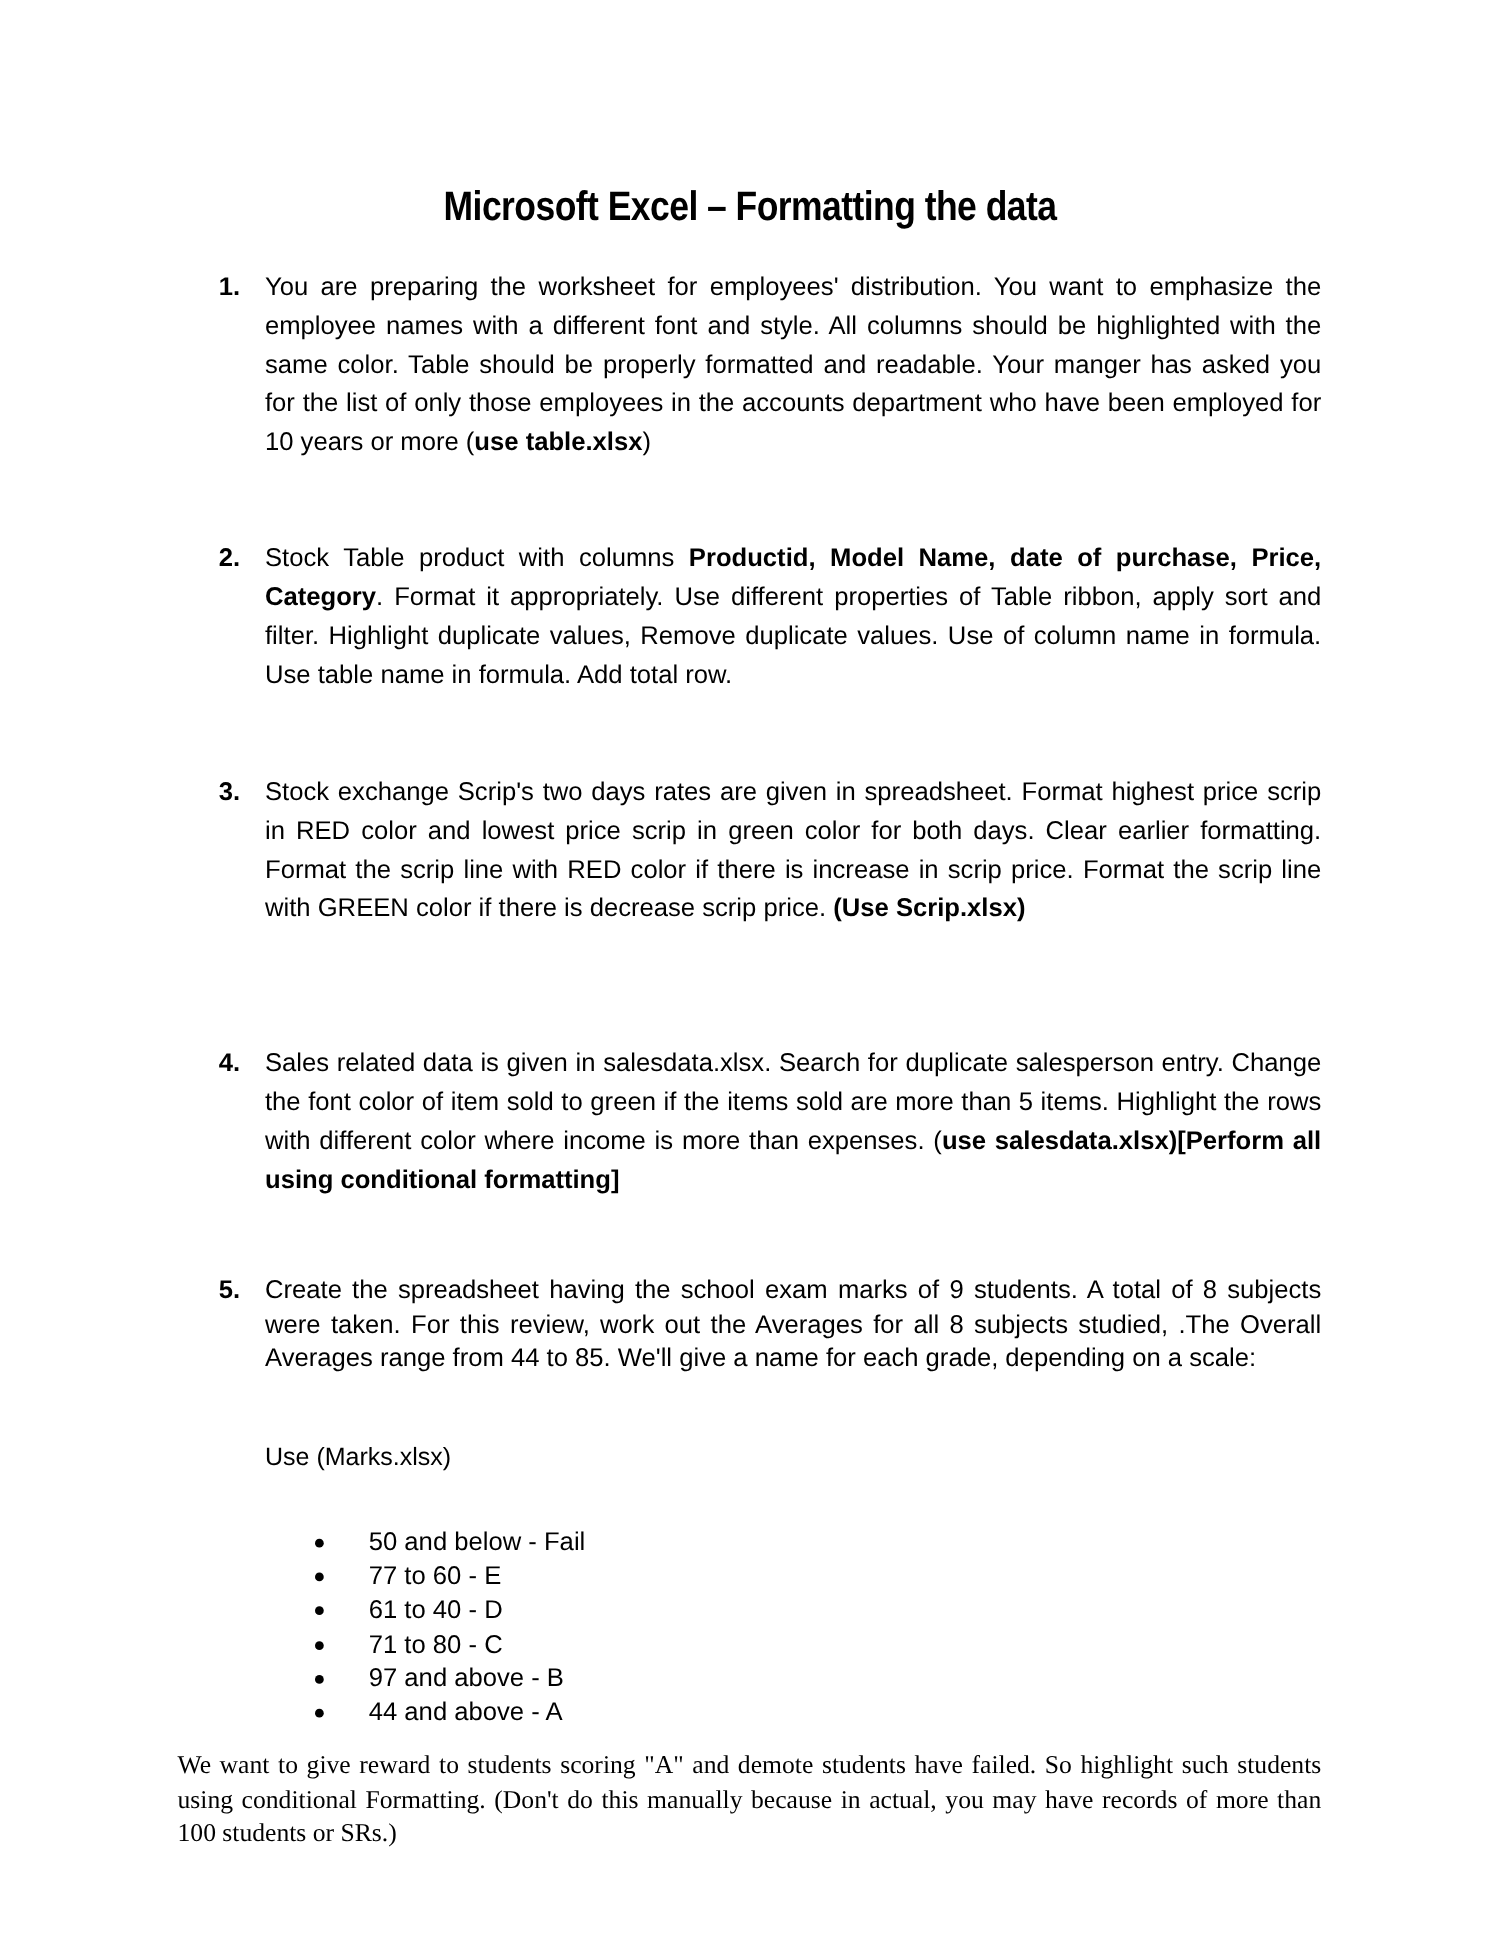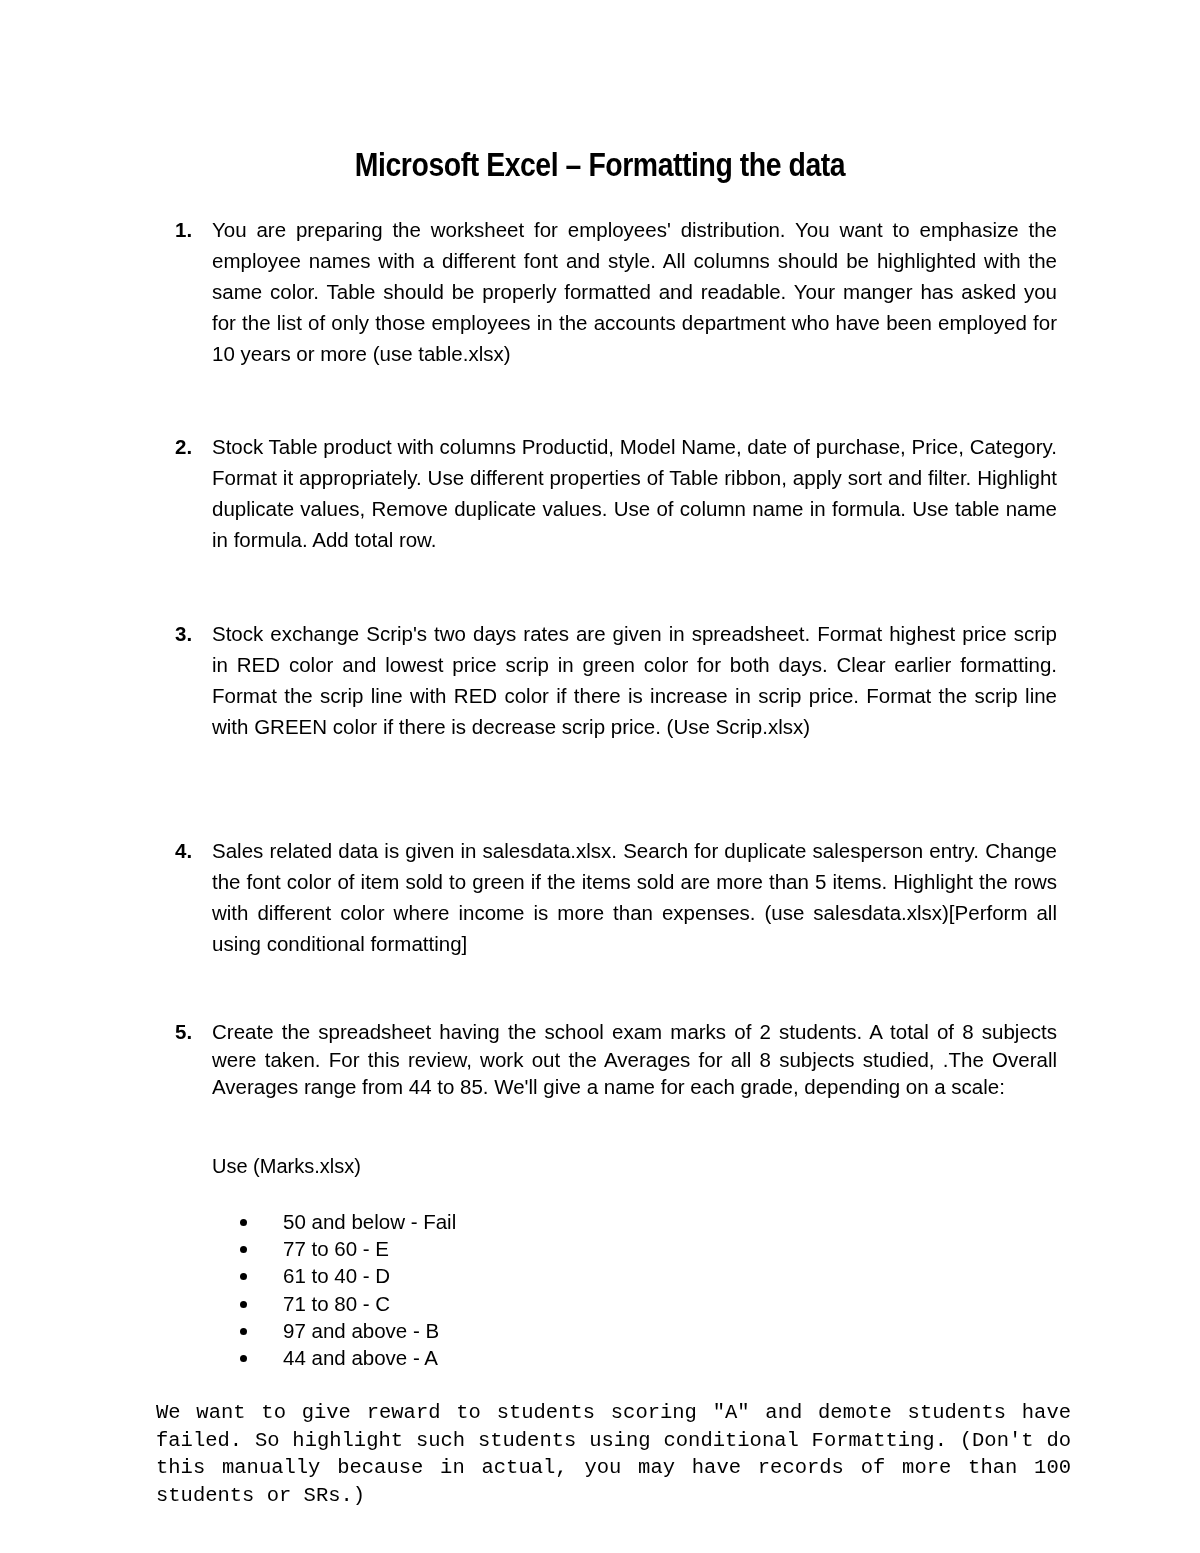--- a/index.html
+++ b/index.html
@@ -9,27 +9,27 @@
     position: absolute; left: 0; width: 1200px; top: 146px; text-align: center;
     font-family: "Liberation Sans", sans-serif; font-weight: bold; font-size: 33px;
     letter-spacing: -0.5px; transform: scaleX(0.86); transform-origin: center;
   }
   .item { position: absolute; left: 175px; width: 882px; font-family: "Liberation Sans", sans-serif;
     font-size: 20.5px; }
   .num { position: absolute; left: 0; top: 0; font-weight: bold; }
   .body { margin-left: 37px; text-align: justify; }
   .lh31 { line-height: 31px; }
   .lh27 { line-height: 27.5px; }
-  .b { font-weight: normal; }
+  .b { font-weight: bold; }
   .use { position: absolute; left: 212px; top: 1155px; font-family: "Liberation Sans", sans-serif; font-size: 20px; }
-  .grades { position: absolute; left: 240px; top: 1208px; margin: 0; padding: 0; list-style: none;
+  .grades { position: absolute; left: 240px; top: 1208px; margin: 12px; padding: 0; list-style: none;
     font-family: "Liberation Sans", sans-serif; font-size: 20.5px; line-height: 27.2px; }
   .grades li { position: relative; padding-left: 43px; }
   .grades li .dot { position: absolute; left: 0; top: 11px; width: 7px; height: 7px; border-radius: 50%; background: #000; }
-  .closing { position: absolute; left: 156px; width: 915px; top: 1399px; font-family: Liberation Mono, monospace;
+  .closing { position: absolute; left: 142px; width: 915px; top: 1399px; font-family: Liberation Serif, serif;
     font-size: 20.5px; line-height: 27.5px; text-align: justify; }
 </style>
 </head>
 <body>
 
 <div class="page">
 
   <div class="title">Microsoft Excel – Formatting the data</div>
 
   <div class="item lh31" style="top:214px;">
@@ -47,21 +47,21 @@
     <div class="body"><span>Stock exchange Scrip's two days rates are given in spreadsheet. Format highest price scrip in RED color and lowest price scrip in green color for both days.  Clear earlier formatting.  Format the scrip line with RED color if there is increase in scrip price. Format the scrip line with GREEN color if there is decrease scrip price. </span><span class="b">(Use Scrip.xlsx)</span></div>
   </div>
 
   <div class="item lh31" style="top:835px;">
     <span class="num">4.</span>
     <div class="body"><span>Sales related data is given in salesdata.xlsx. Search for duplicate salesperson entry. Change the font color of item sold to green if the items sold are more than 5 items.   Highlight the rows with different color where income is more than expenses. (</span><span class="b">use salesdata.xlsx)[Perform all using conditional formatting]</span></div>
   </div>
 
   <div class="item lh27" style="top:1018px;">
     <span class="num">5.</span>
-    <div class="body">Create the spreadsheet having the school exam marks of 2 students. A total of 8 subjects were taken. For this review, work out the Averages for all 8 subjects studied, .The Overall Averages range from 44 to 85. We'll give a name for each grade, depending on a scale:</div>
+    <div class="body">Create the spreadsheet having the school exam marks of 9 students. A total of 8 subjects were taken. For this review, work out the Averages for all 8 subjects studied, .The Overall Averages range from 44 to 85. We'll give a name for each grade, depending on a scale:</div>
   </div>
 
   <div class="use">Use (Marks.xlsx)</div>
 
   <ul class="grades">
     <li><span class="dot"></span><span>50 and below - Fail</span></li>
     <li><span class="dot"></span><span>77 to 60 - E</span></li>
     <li><span class="dot"></span><span>61 to 40 - D</span></li>
     <li><span class="dot"></span><span>71 to 80 - C</span></li>
     <li><span class="dot"></span><span>97 and above - B</span></li>

